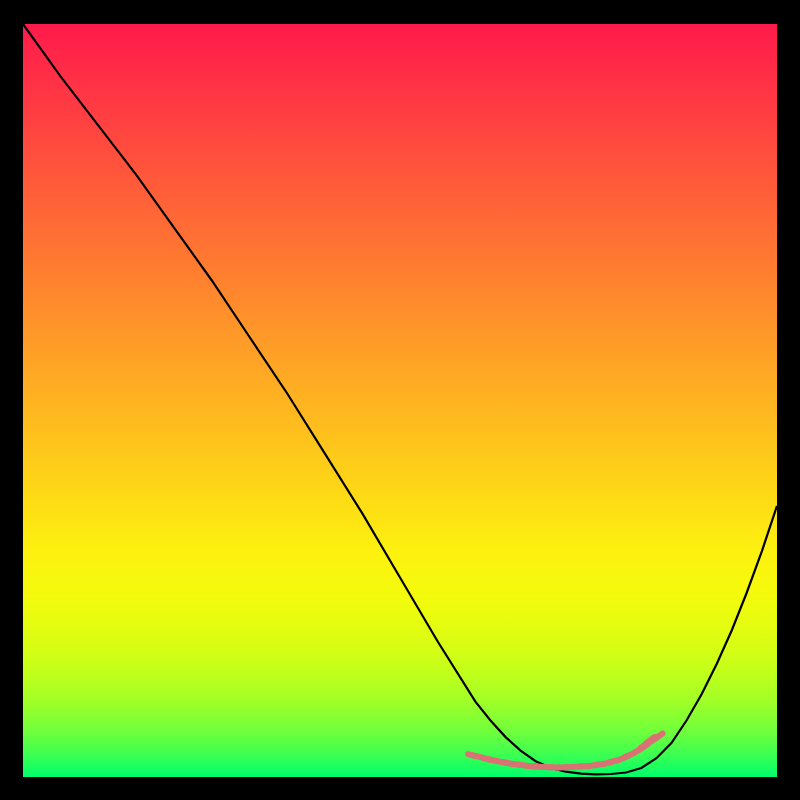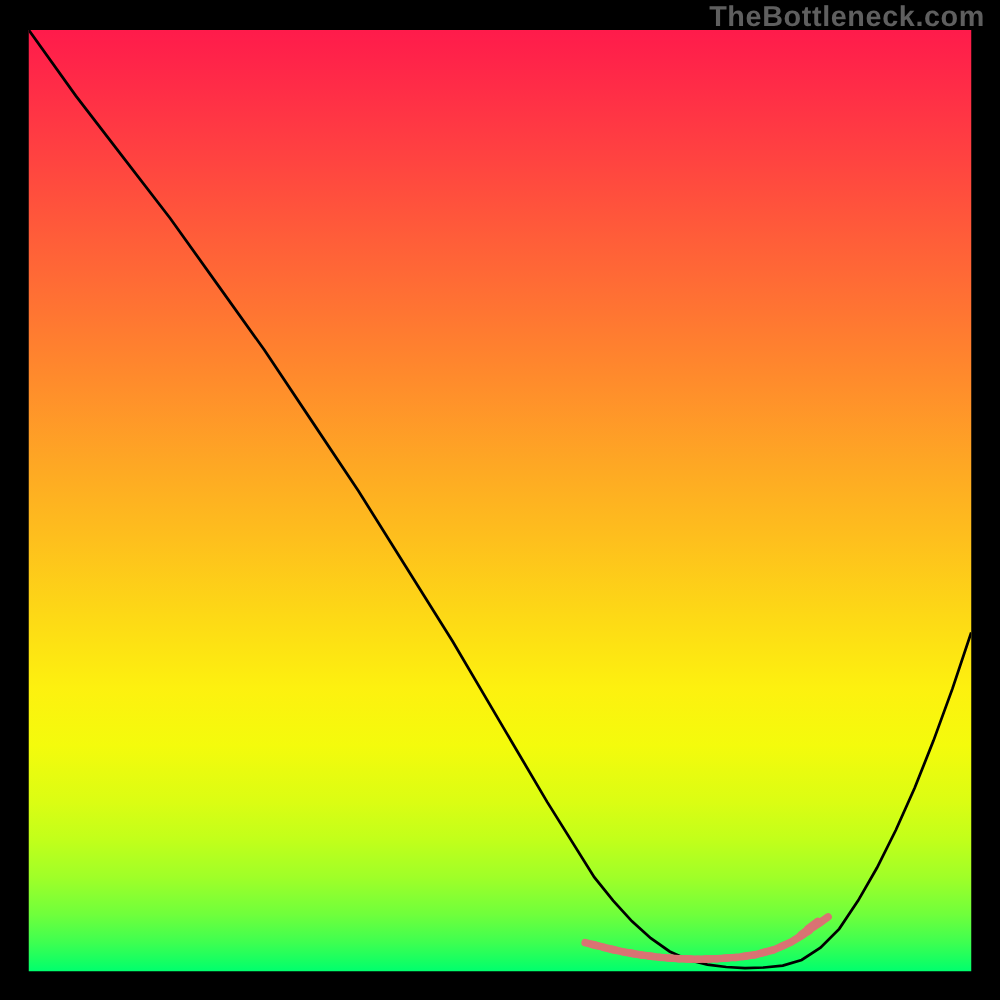--- a/index.html
+++ b/index.html
@@ -62,21 +62,20 @@
     inset: 0;
     width: 754px;
     height: 753px;
   }
 </style>
 </head>
 <body>
 
 <div class="container">
 
-  <div class="watermark">TheBottleneck.com</div>
 
   <div class="plot-area">
     <div class="gradient-bg"></div>
 
     <svg class="curve" viewBox="0 0 754 753" preserveAspectRatio="none">
       <path id="curve-path" fill="none" stroke="#000000" stroke-width="2.2" d="M0.0 0.0 L37.7 52.7 L75.4 101.7 L113.1 150.6 L150.8 203.3 L188.5 256.0 L226.2 312.5 L263.9 369.0 L301.6 429.2 L339.3 489.4 L377.0 553.5 L414.7 617.5 L452.4 677.7 L467.5 696.5 L482.6 713.1 L497.6 726.6 L512.7 737.2 L527.8 744.0 L542.9 747.7 L558.0 749.6 L573.0 750.4 L588.1 750.0 L603.2 748.5 L618.3 744.0 L633.4 734.2 L648.4 719.1 L663.5 696.5 L678.6 670.2 L693.7 640.0 L708.8 606.2 L723.8 568.5 L738.9 527.1 L754.0 481.9"></path>
       <g id="marker-group">
           <line x1="445.1" y1="730.1" x2="453.9" y2="732.3" stroke="#d97373" stroke-width="6" stroke-linecap="round"></line>
           <line x1="450.9" y1="731.6" x2="459.7" y2="733.7" stroke="#d97373" stroke-width="6" stroke-linecap="round"></line>
           <line x1="460.2" y1="734.0" x2="468.9" y2="736.0" stroke="#d97373" stroke-width="6" stroke-linecap="round"></line>

